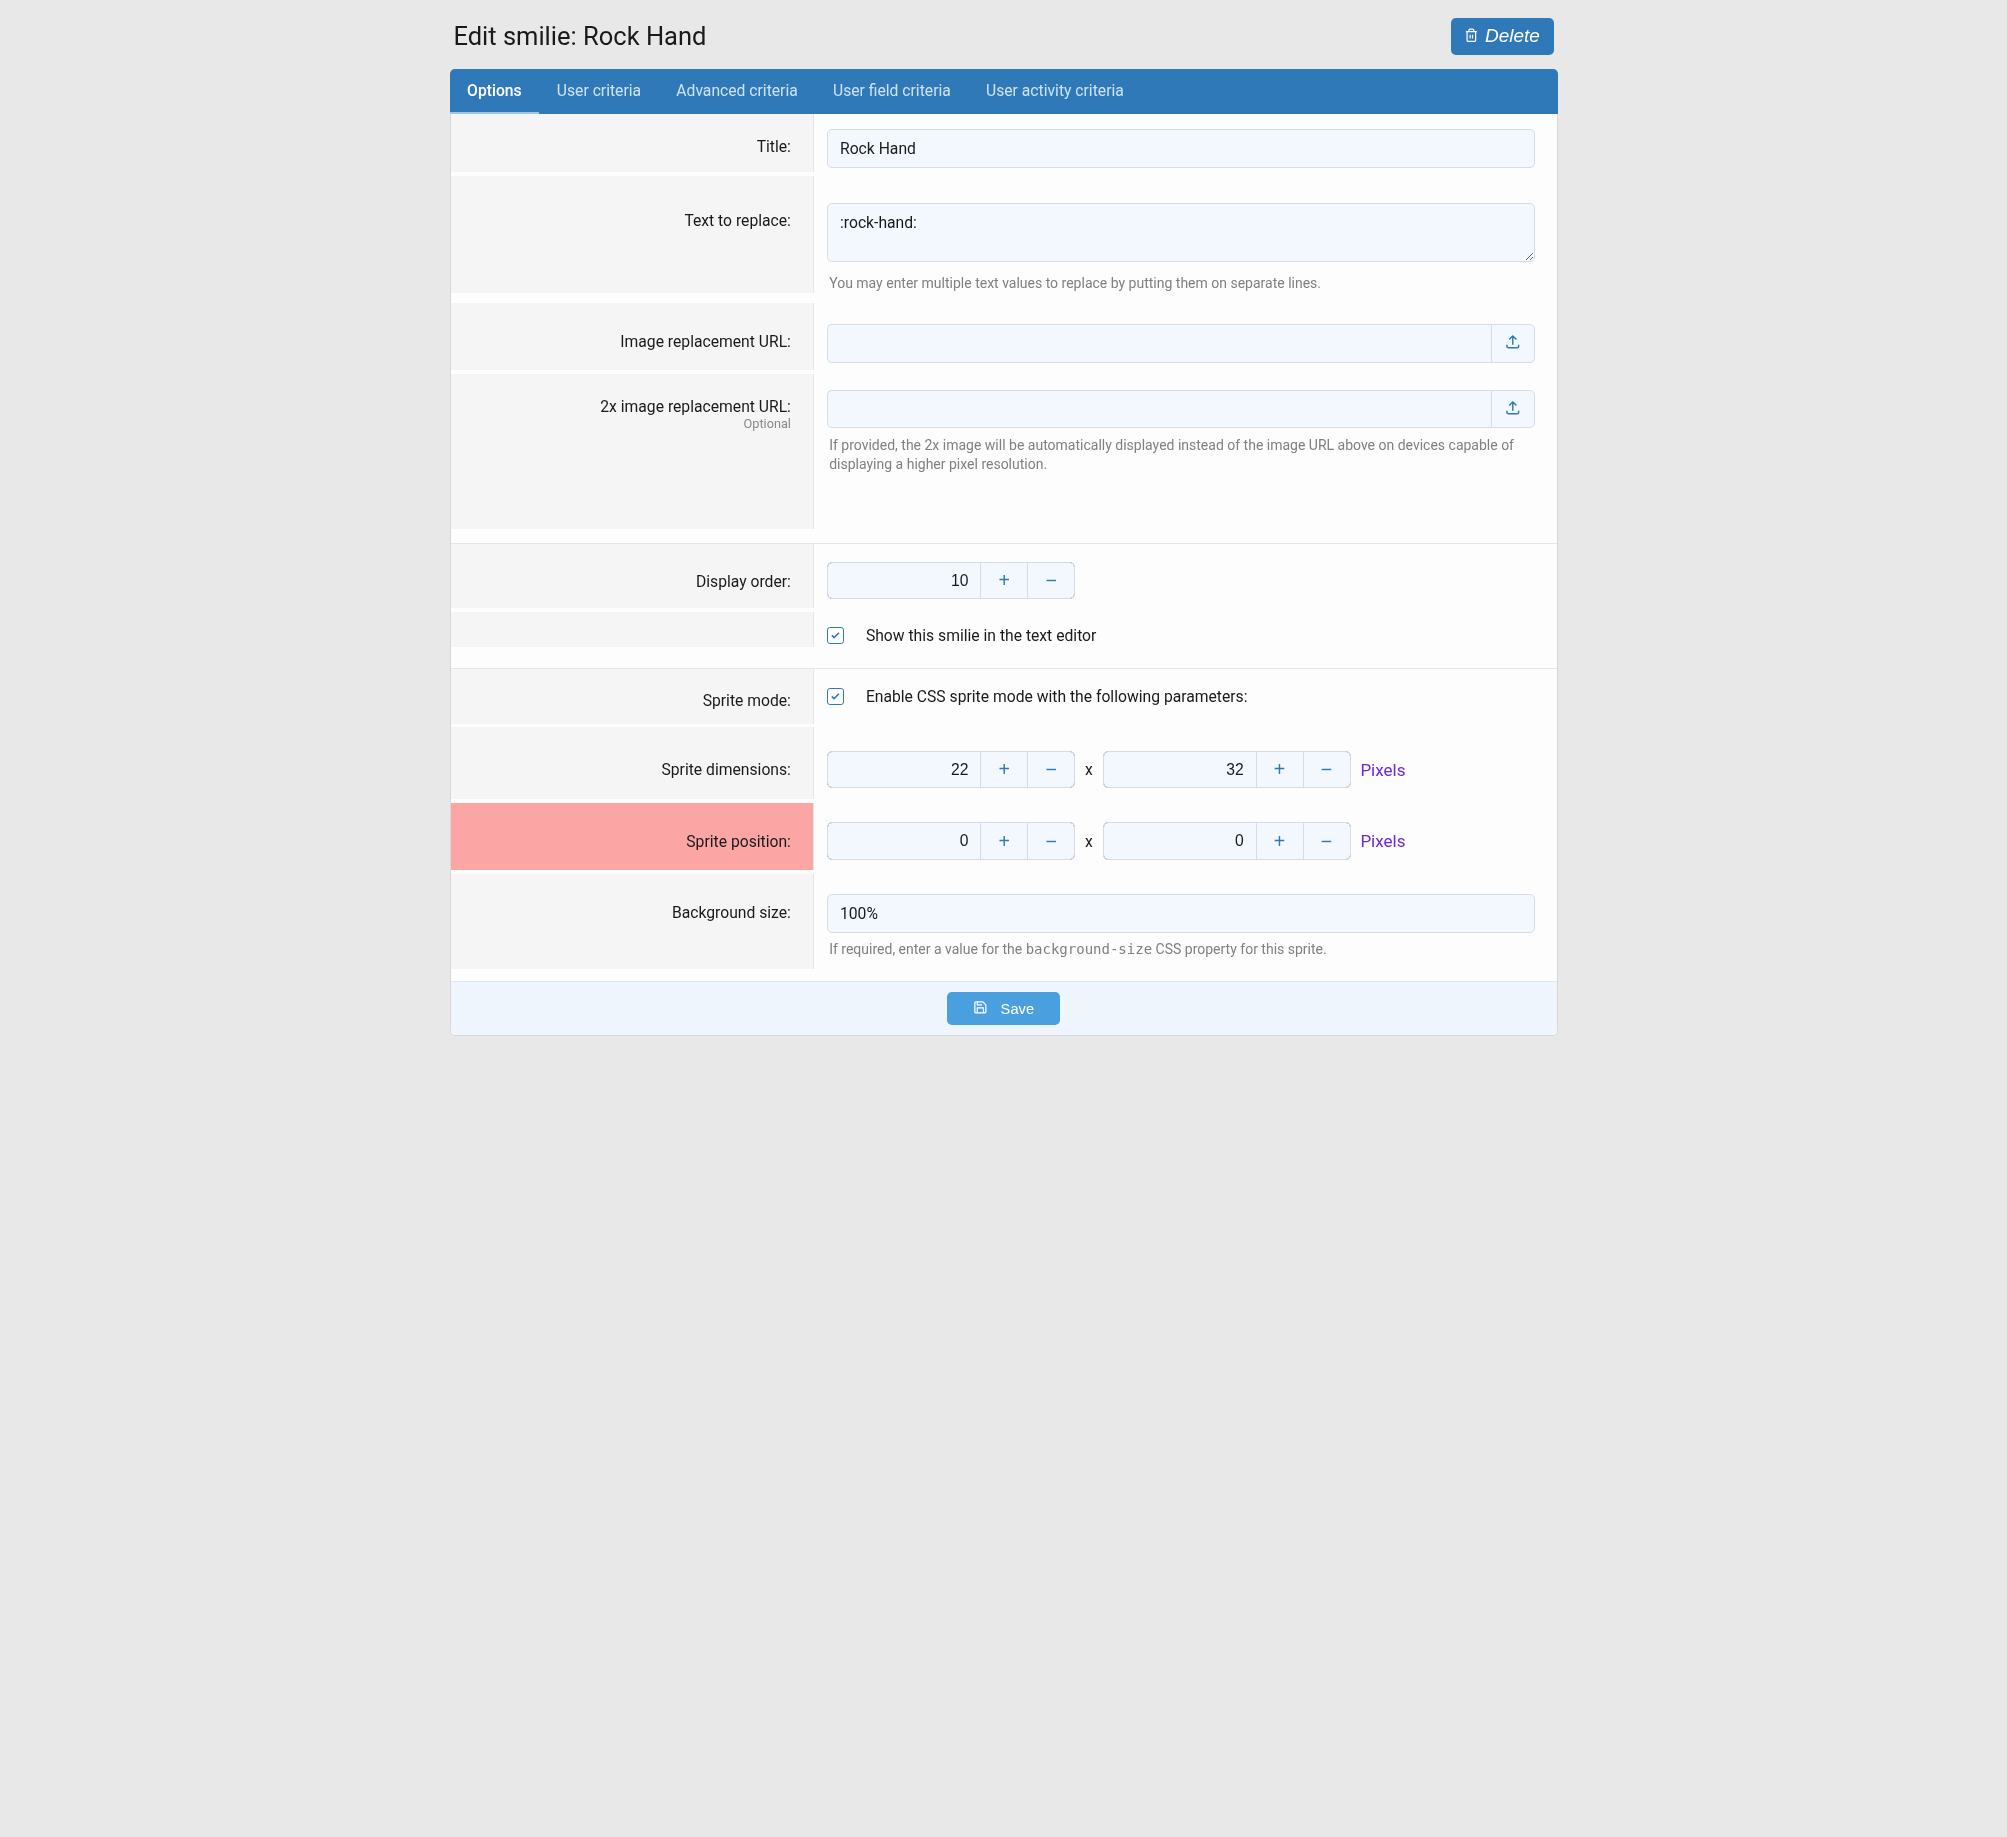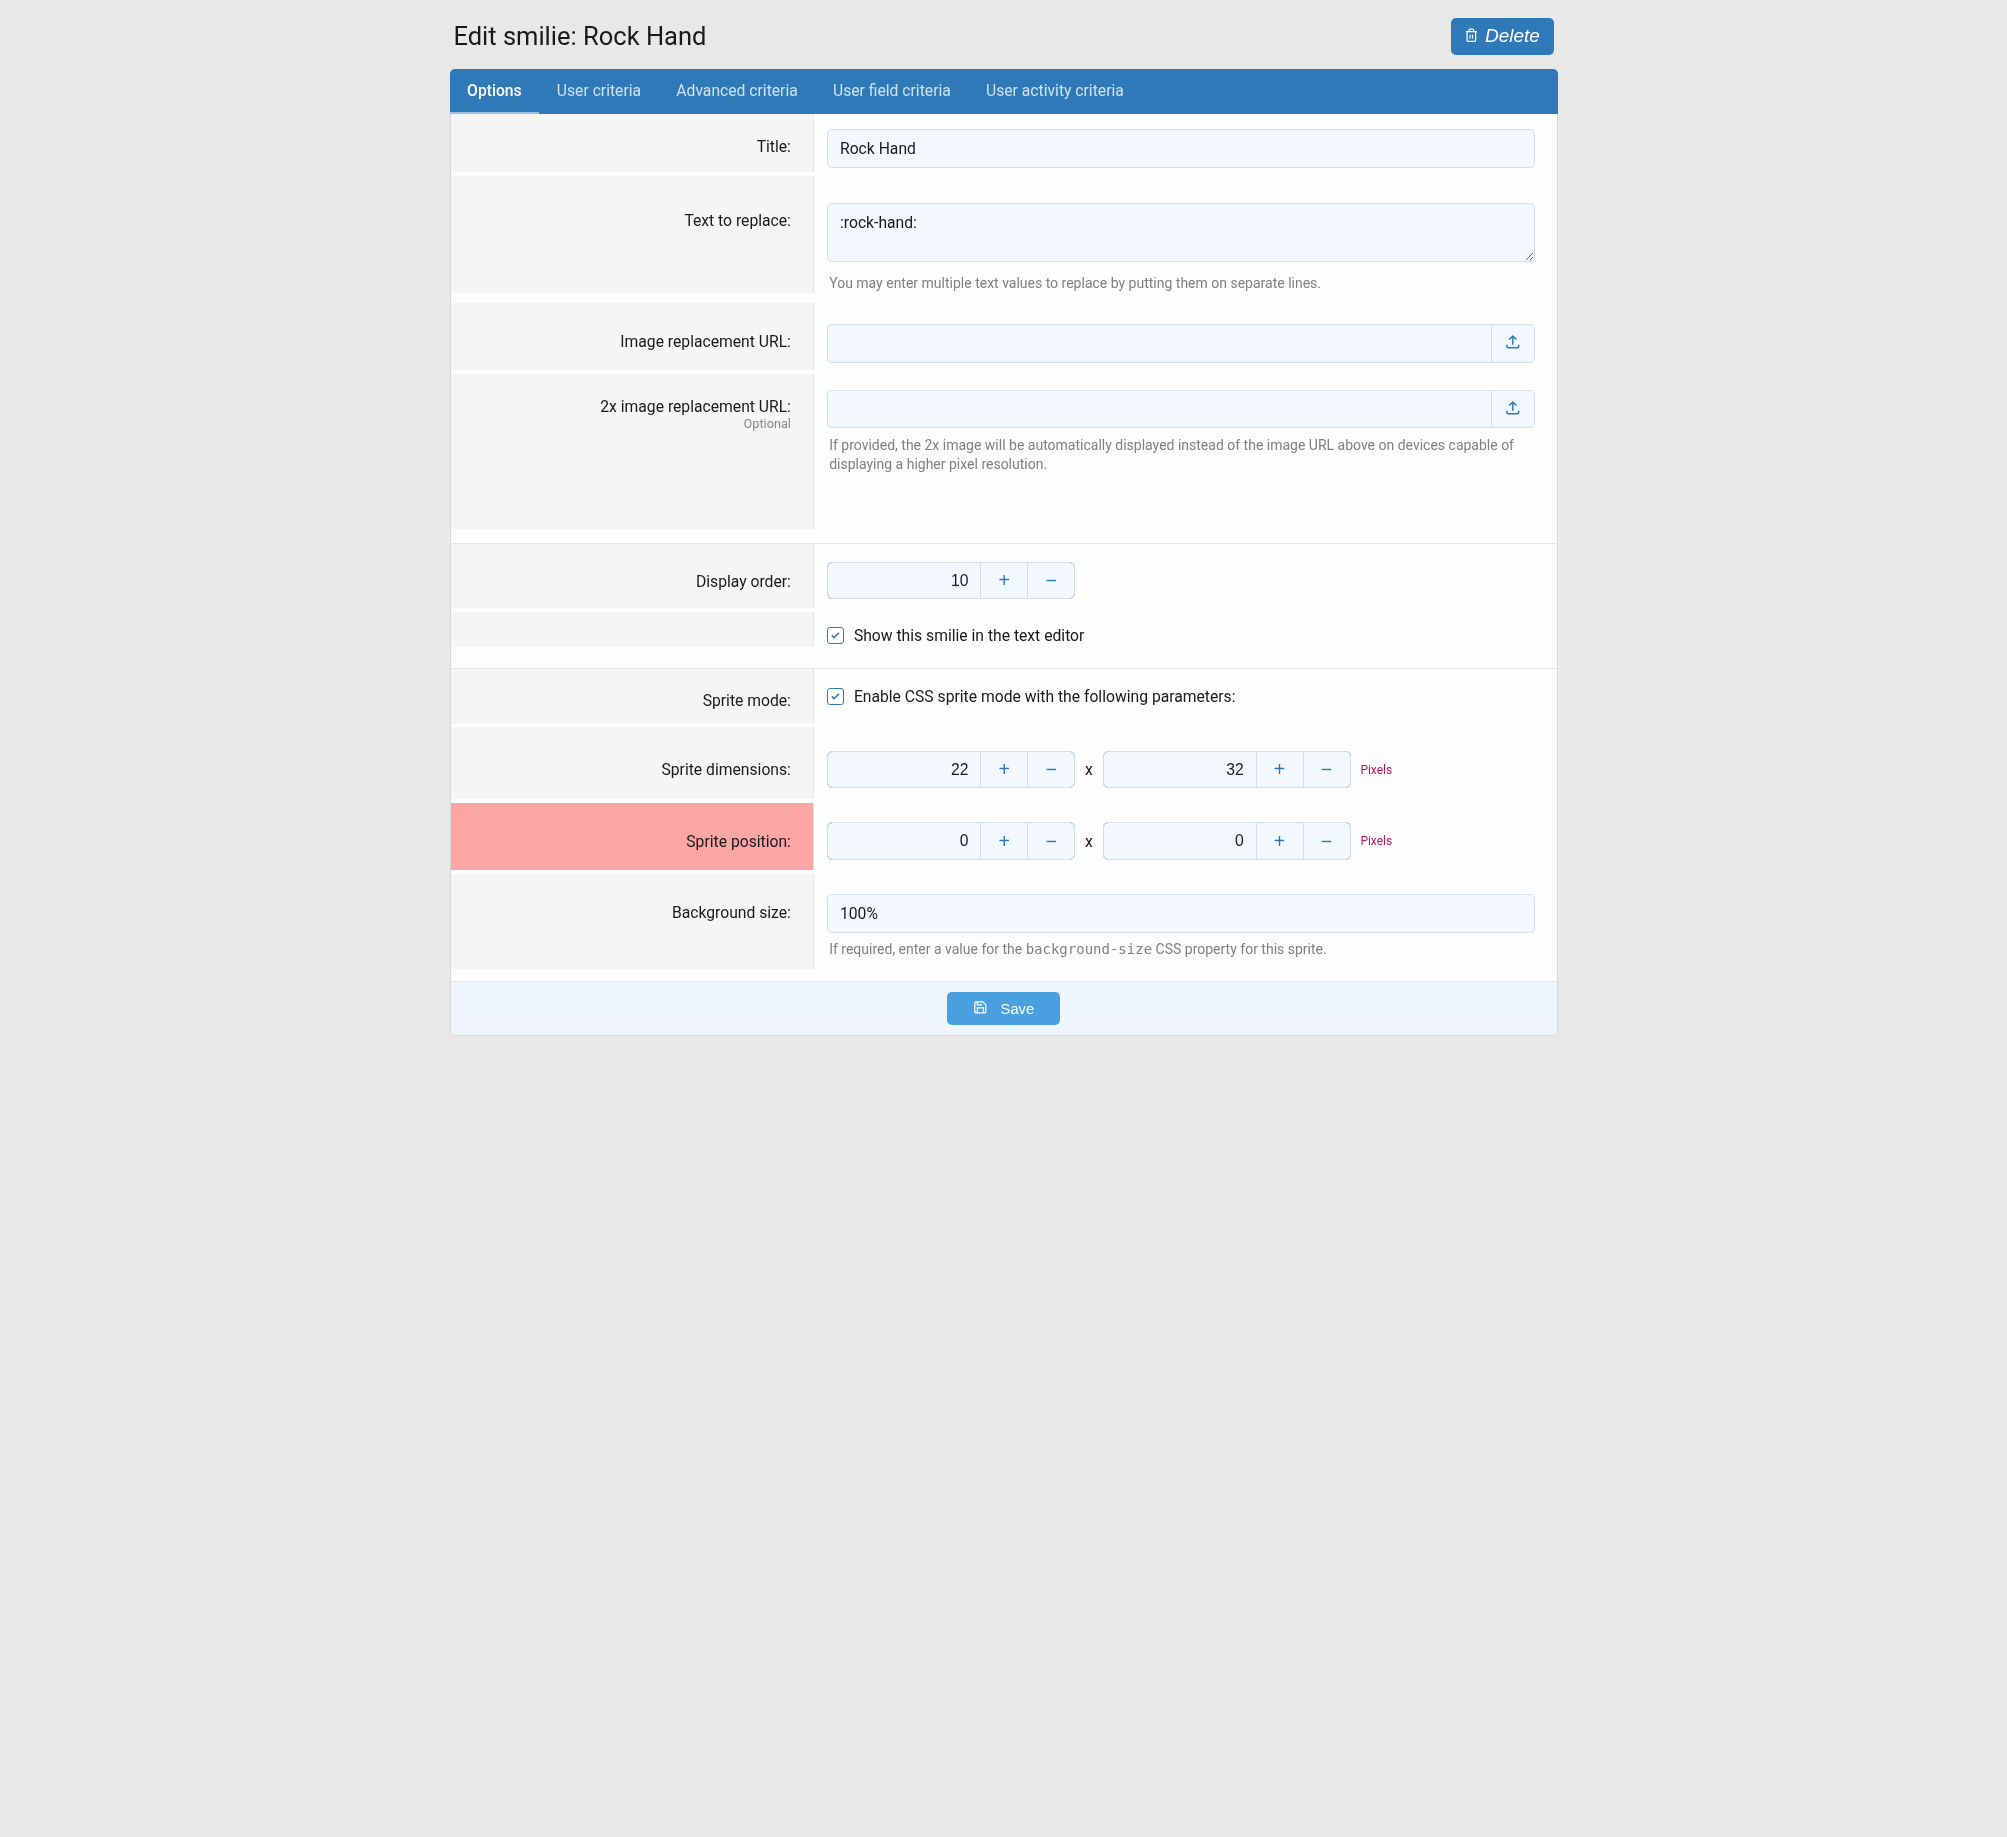--- a/index.html
+++ b/index.html
@@ -176,21 +176,21 @@
     border-left: 1px solid #d4dde4;
     background: #f2f8fd;
     color: #2f79b9;
     font-size: 19.6px;
     cursor: pointer;
     font-weight: 500;
   }
   .checkbox-row {
     display: flex;
     align-items: center;
-    gap: 10px;
+    gap: 22px;
     font-size: 15.7px;
   }
   .checkbox-box {
     width: 16.7px;
     height: 16.7px;
     border: 1.5px solid #2f79b9;
     border-radius: 2.9px;
     display: inline-flex;
     align-items: center;
     justify-content: center;
@@ -200,22 +200,22 @@
   .dim-row {
     display: flex;
     align-items: center;
     gap: 9.8px;
   }
   .dim-x {
     font-size: 15.7px;
     color: #1a1a1a;
   }
   .dim-unit {
-    font-size: 12px;
-    color: #be185d;
+    font-size: 17px;
+    color: #6d28d9;
   }
   .footer {
     background: #eef5fc;
     border-top: 1px solid #dbe6ef;
     padding: 9.8px;
     display: flex;
     justify-content: center;
     border-radius: 0 0 4.9px 4.9px;
   }
   .save-btn {

